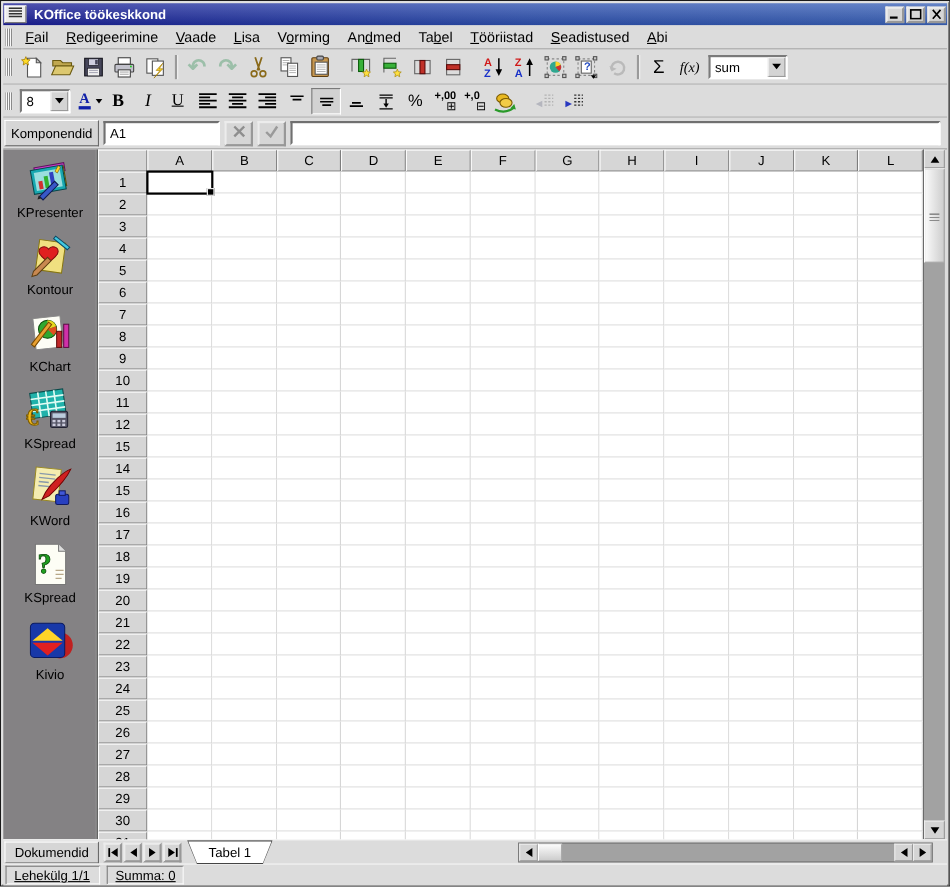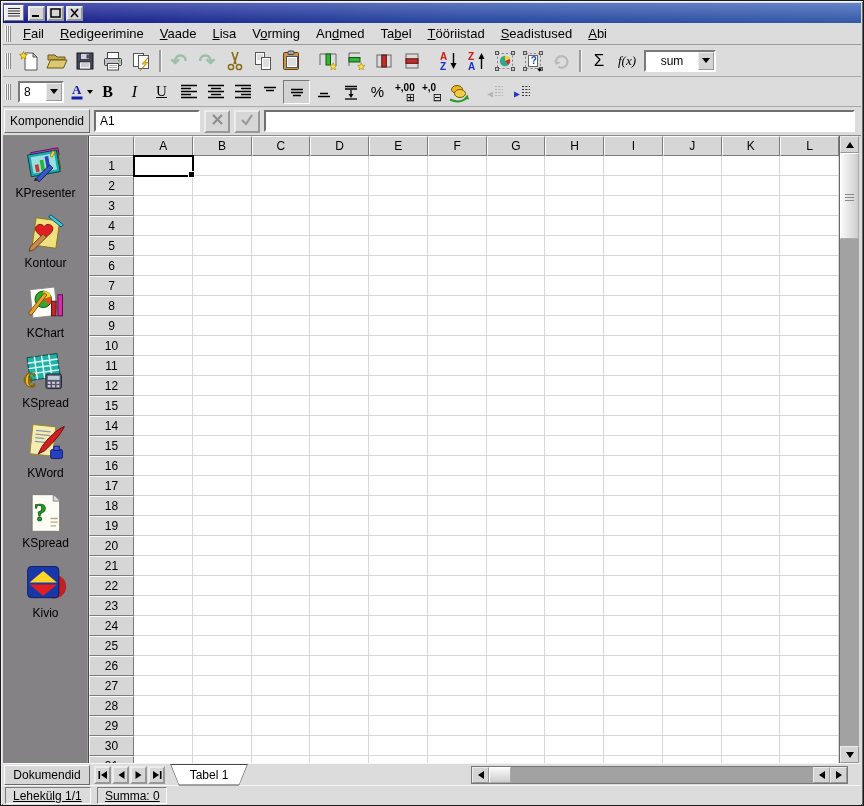--- a/index.html
+++ b/index.html
@@ -98,20 +98,21 @@
 <div class="window">
 
   <div class="titlebar">
     <div class="win-menu-btn">
       <span>
         <svg width="14" height="12" viewBox="0 0 14 12">
             <path d="M1 2.5h12M1 5h12M1 7.5h12M1 10h12" stroke="#333" stroke-width="1.2"></path>
           </svg>
       </span>
     </div>
+    <div class="title-text">KOffice töökeskkond</div>
     <div id="win-controls" style="display:flex;">
         <div class="win-ctrl">
           <span style="display: inline-flex;">
             <svg width="11" height="10" viewBox="0 0 11 10">
               <rect x="1" y="7" width="7" height="2" fill="#000"></rect>
             </svg>
           </span>
         </div>
         <div class="win-ctrl">
           <span style="display: inline-flex;">
@@ -325,21 +326,21 @@
             </svg>
           </span>
         </div>
         <div class="tsep"></div>
         <div class="tbtn">
           <span class="g sum">Σ</span>
         </div>
         <div class="tbtn">
           <span class="g fx">f(x)</span>
         </div>
-        <div class="combo" style="width: 72px; text-align: center;">
+        <div class="combo" style="width: 72px;">
           <div class="combo-text">sum</div>
           <div class="combo-btn">
             <span class="carat"></span>
           </div>
         </div>
       </div>
   </div>
 
   <div class="toolbar toolbar2">
     <div class="handle"></div>

